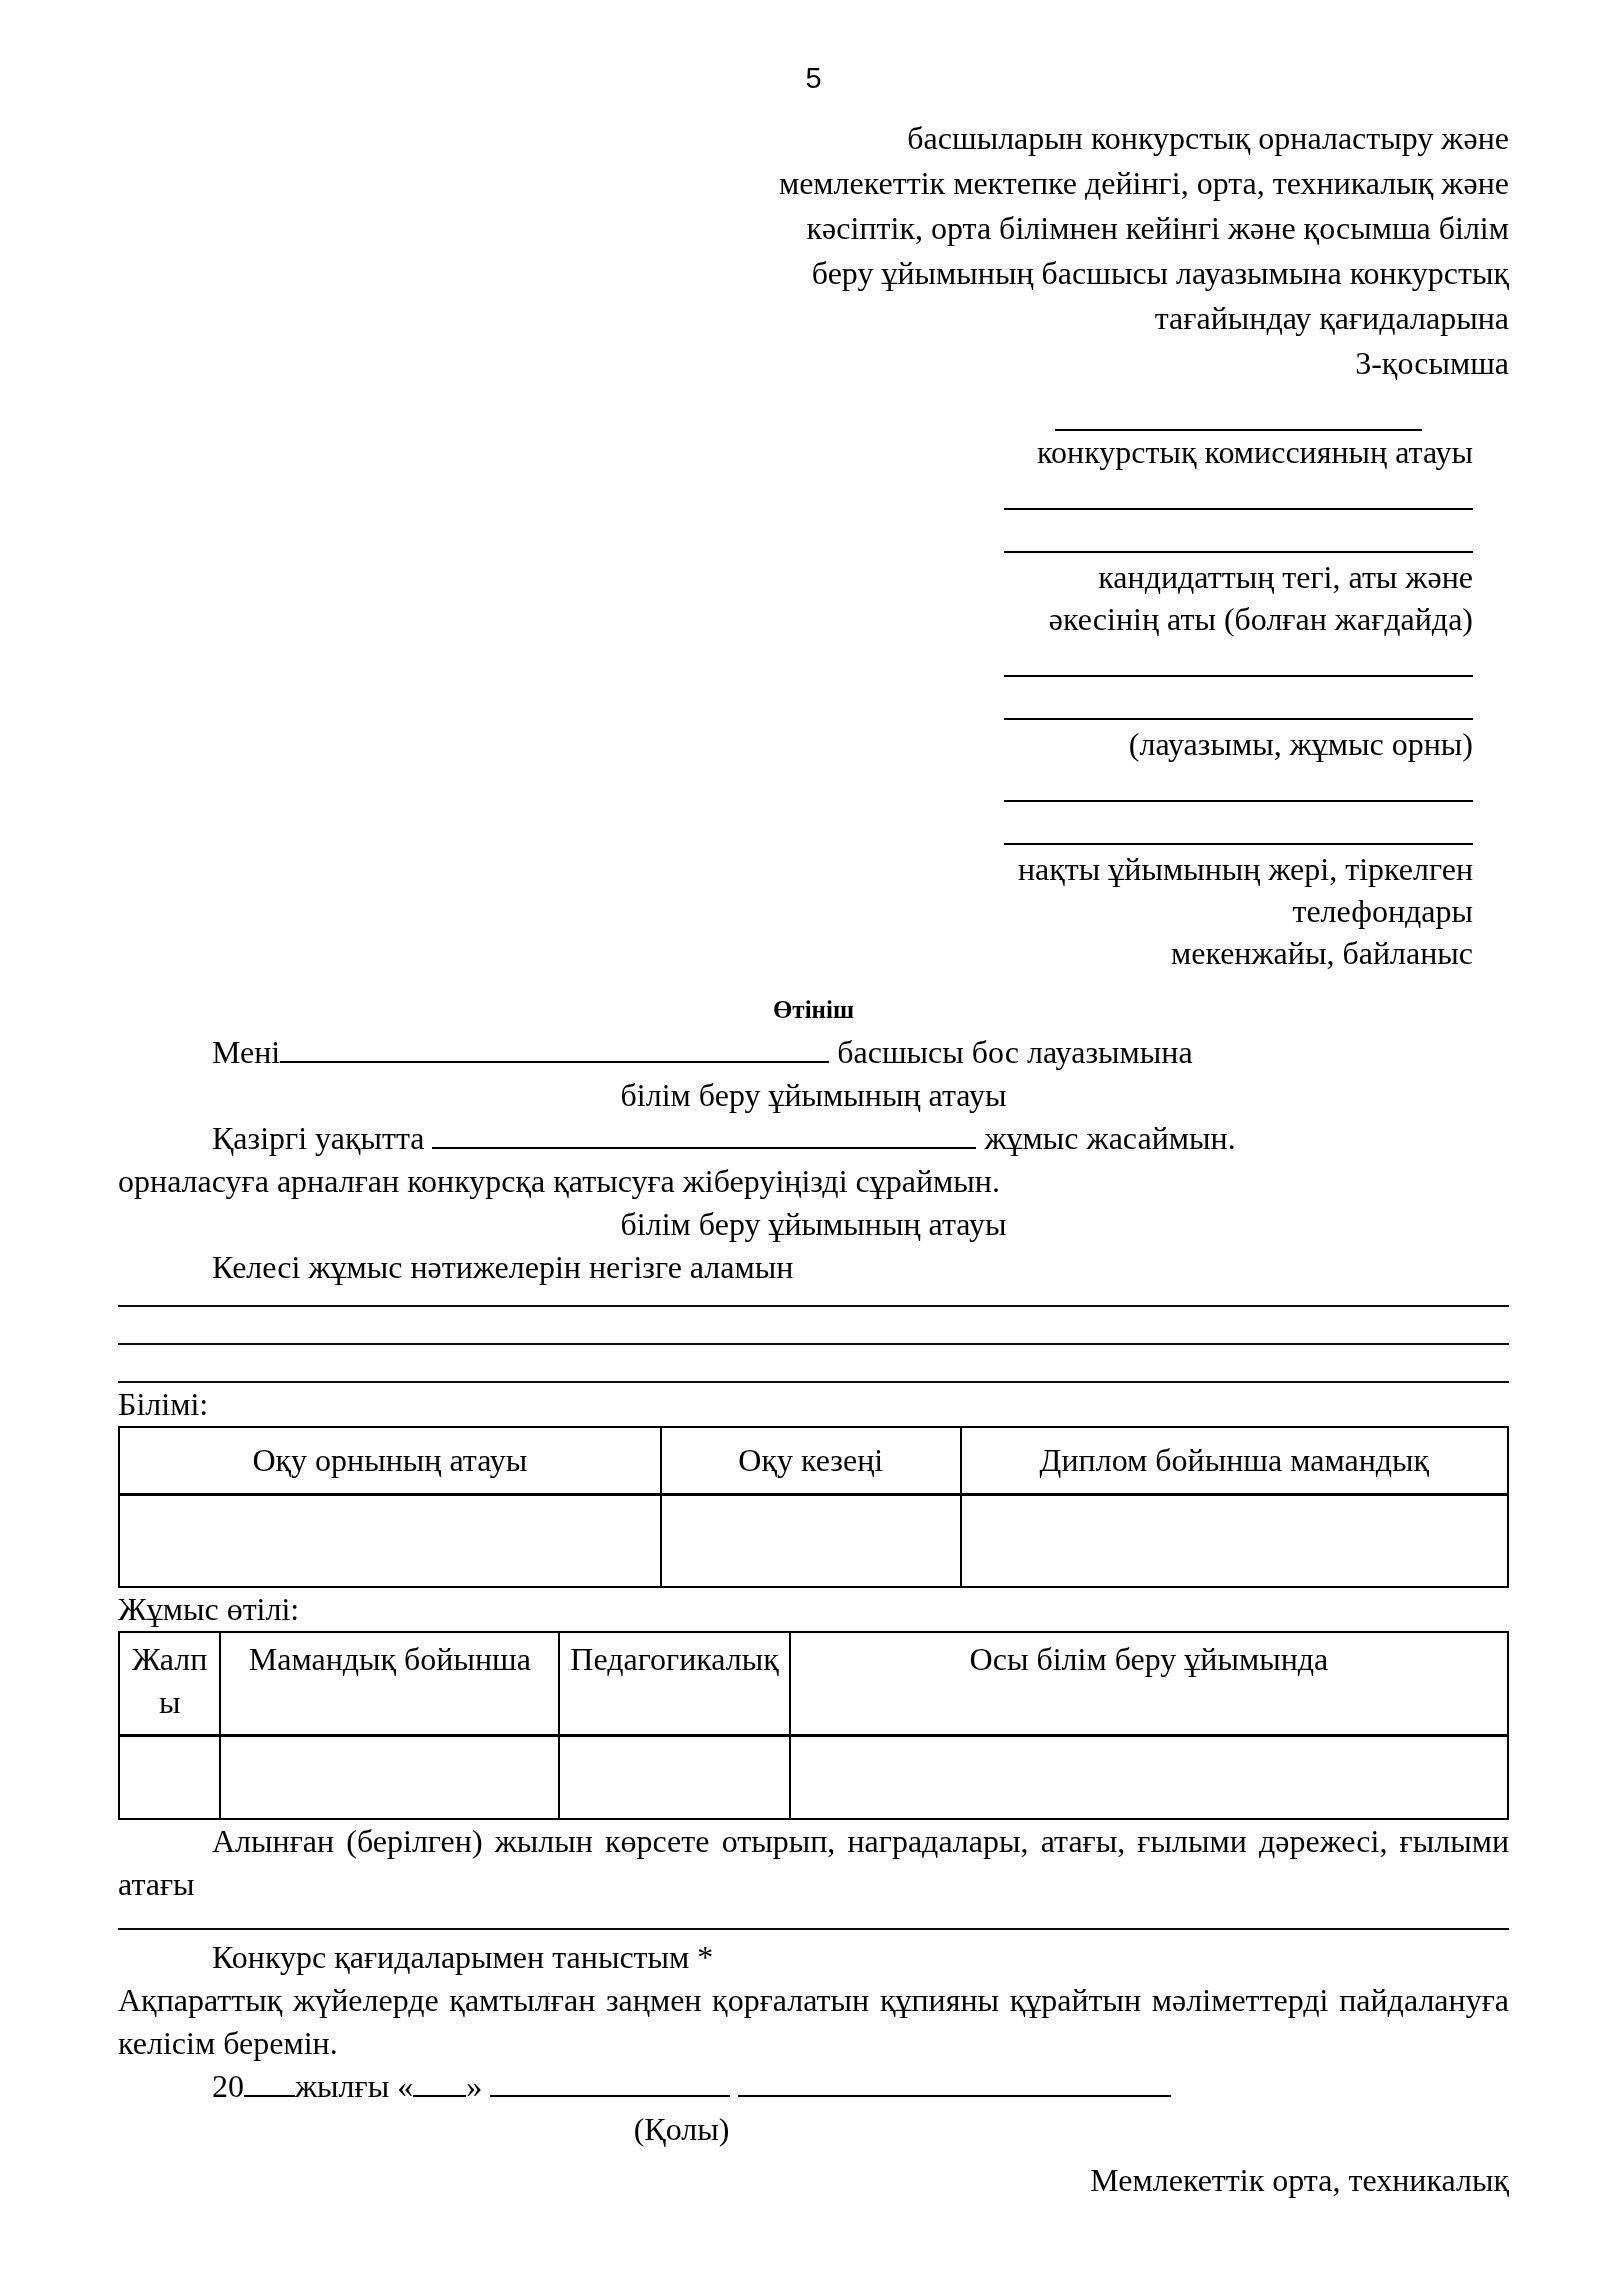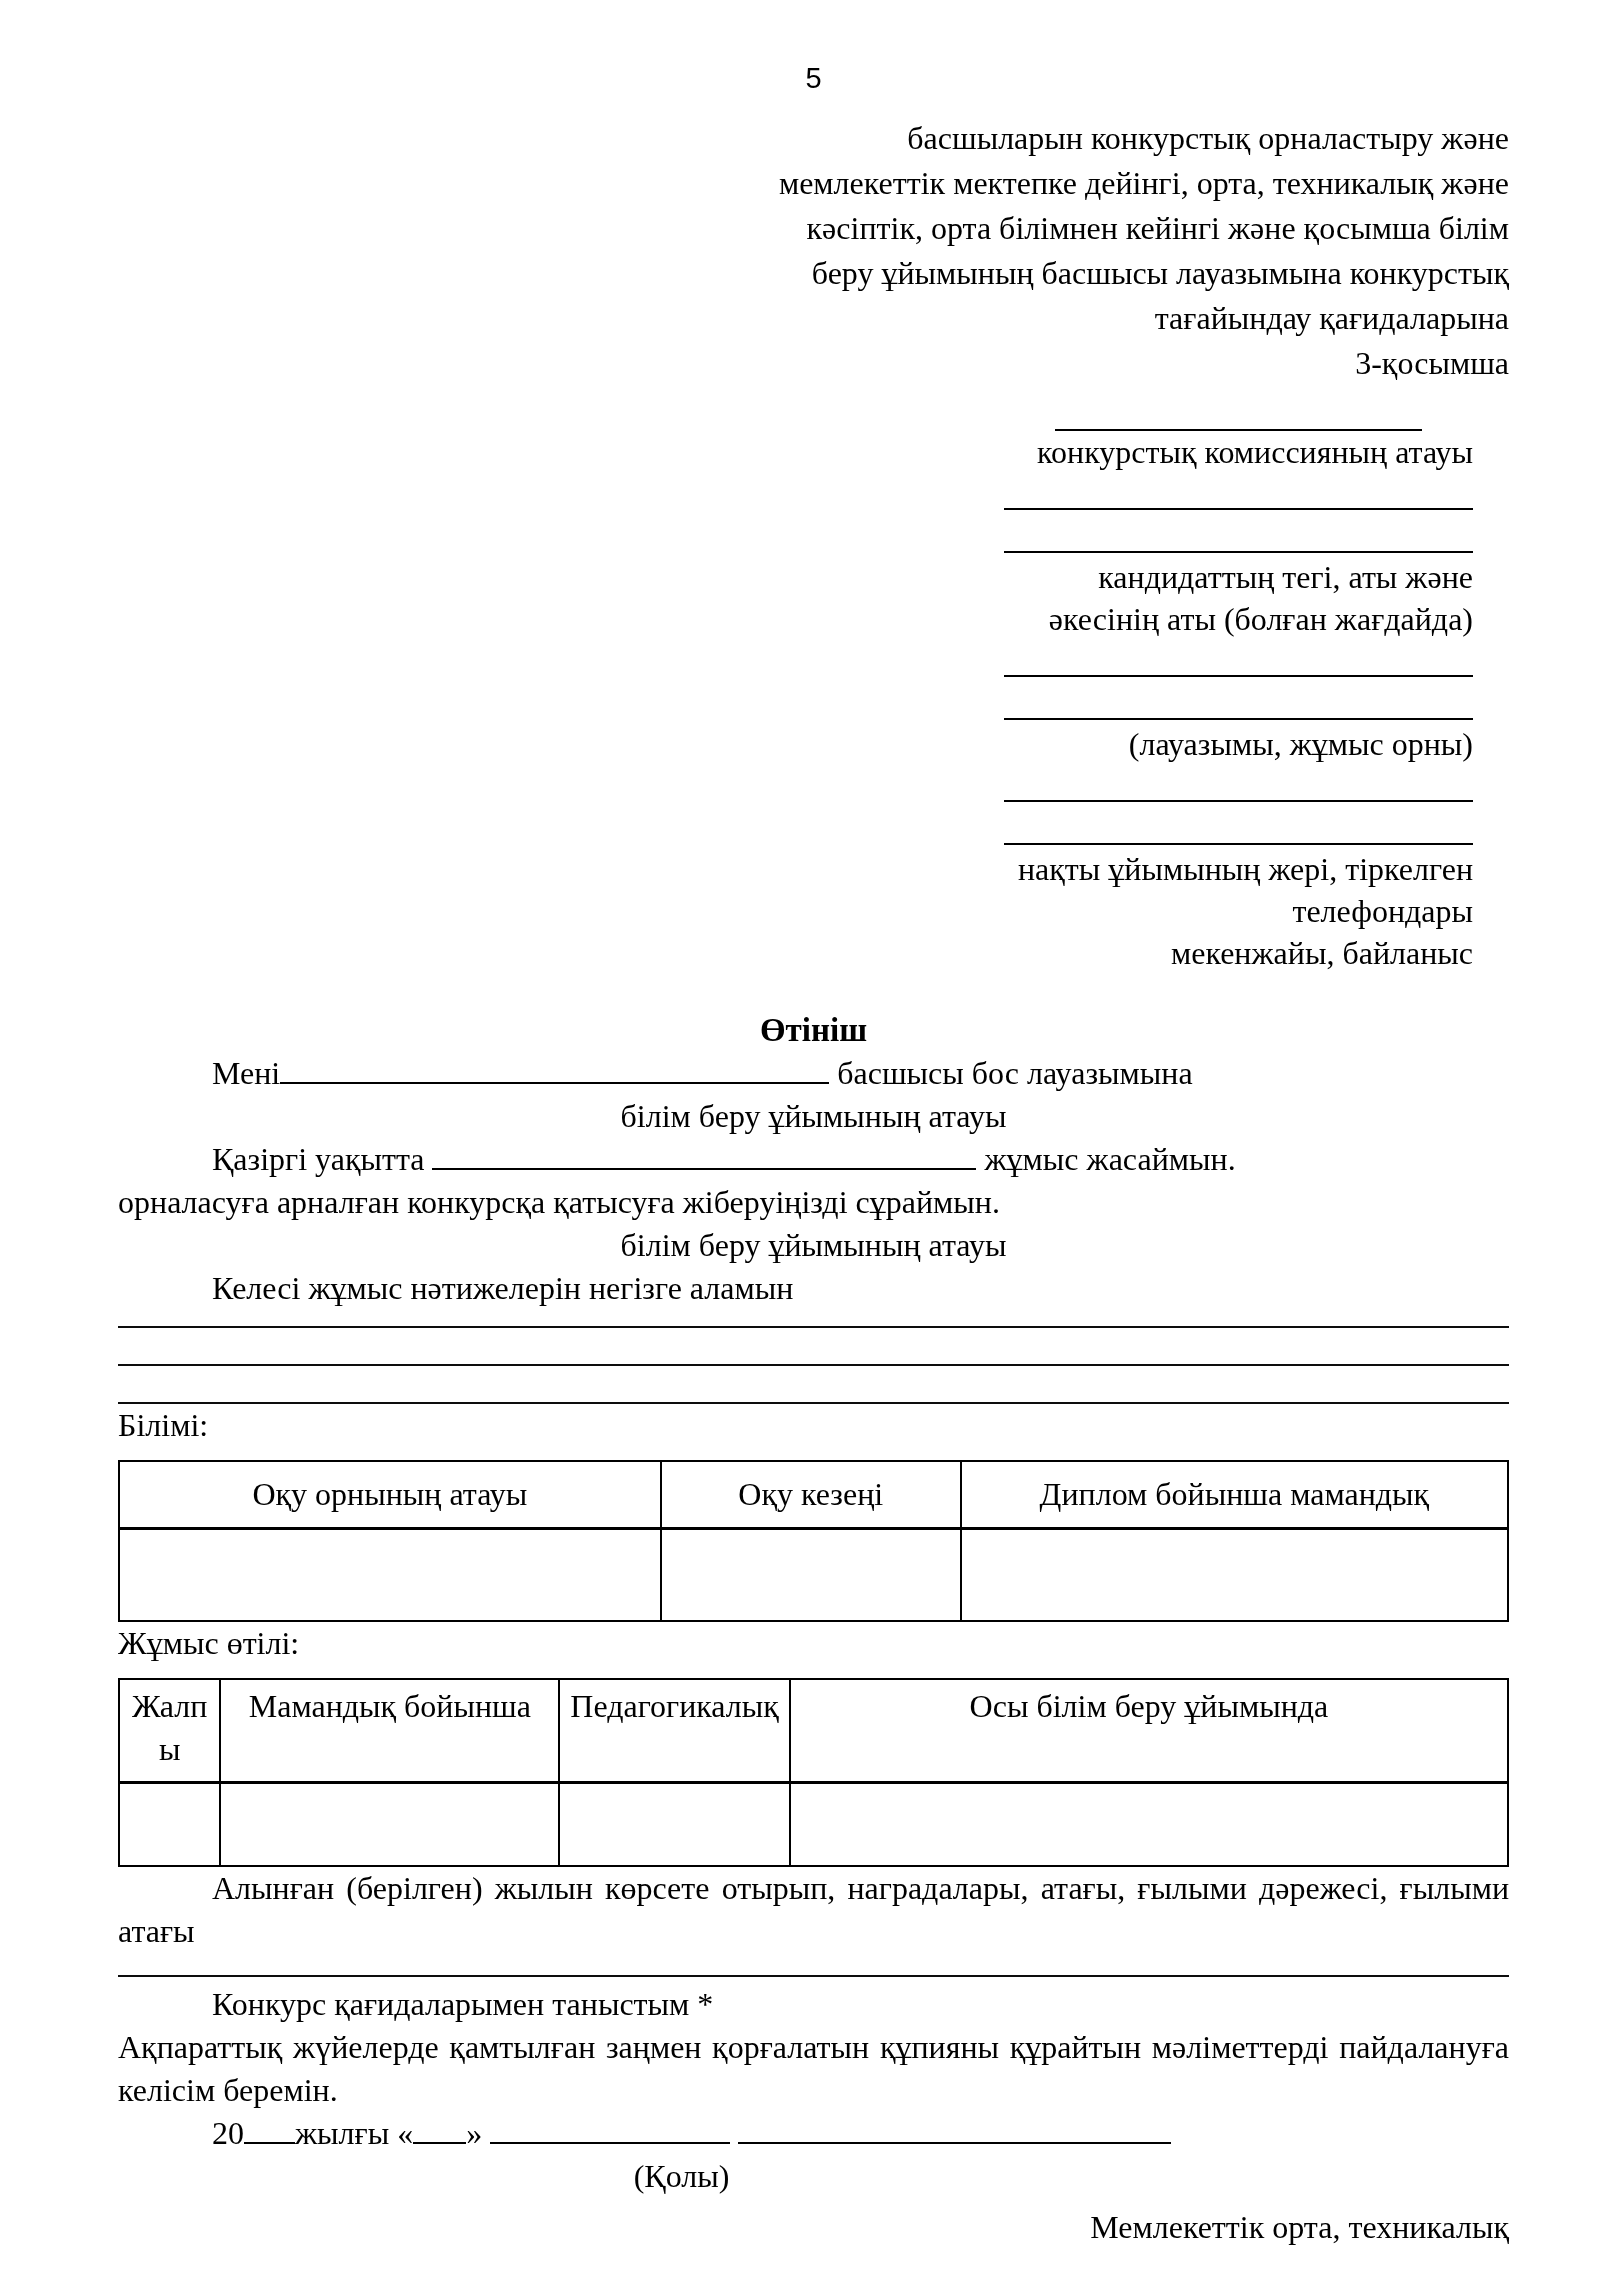--- a/index.html
+++ b/index.html
@@ -45,24 +45,24 @@
     border-top: 2px solid #000;
   }
   .addr-line.short {
     width: 367px;
     margin-left: auto;
     margin-right: auto;
   }
   .addr-line.gap-a { margin-top: 35px; }
   .addr-line.gap-b { margin-top: 41px; margin-bottom: 2.9px; }
   .title {
-    margin-top: 35px;
+    margin-top: 14px;
     text-align: center;
     font-weight: bold;
-    font-size: 33px;
+    font-size: 25px;
     line-height: 43px;
   }
   p.line {
     margin: 0;
     line-height: 43px;
   }
   .indent { text-indent: 94px; }
   .justify { text-align: justify; }
   .org-caption {
     margin-left: 113px;
@@ -82,21 +82,21 @@
   .w442 { width: 433px; }
   .ruled { height: 0; border-top: 2.9px solid #0d0d0d; }
   .ruled.r1 { margin-top: 15.7px; }
   .ruled.r2, .ruled.r3 { margin-top: 36px; }
   .ruled.single { margin-top: 21.6px; margin-bottom: 5.9px; }
   .sec { margin-top: 7.8px; }
   table {
     width: 100%;
     border-collapse: collapse;
     table-layout: fixed;
-    margin-top: 13px;
+    margin-top: 0;
     border: 2.9px solid #000;
     font-family: Liberation Serif, serif;
   }
   th, td {
     border: 2px solid #000;
     font-size: 32px;
     font-weight: normal;
     line-height: 43px;
     padding: 5.9px 7.8px;
   }

